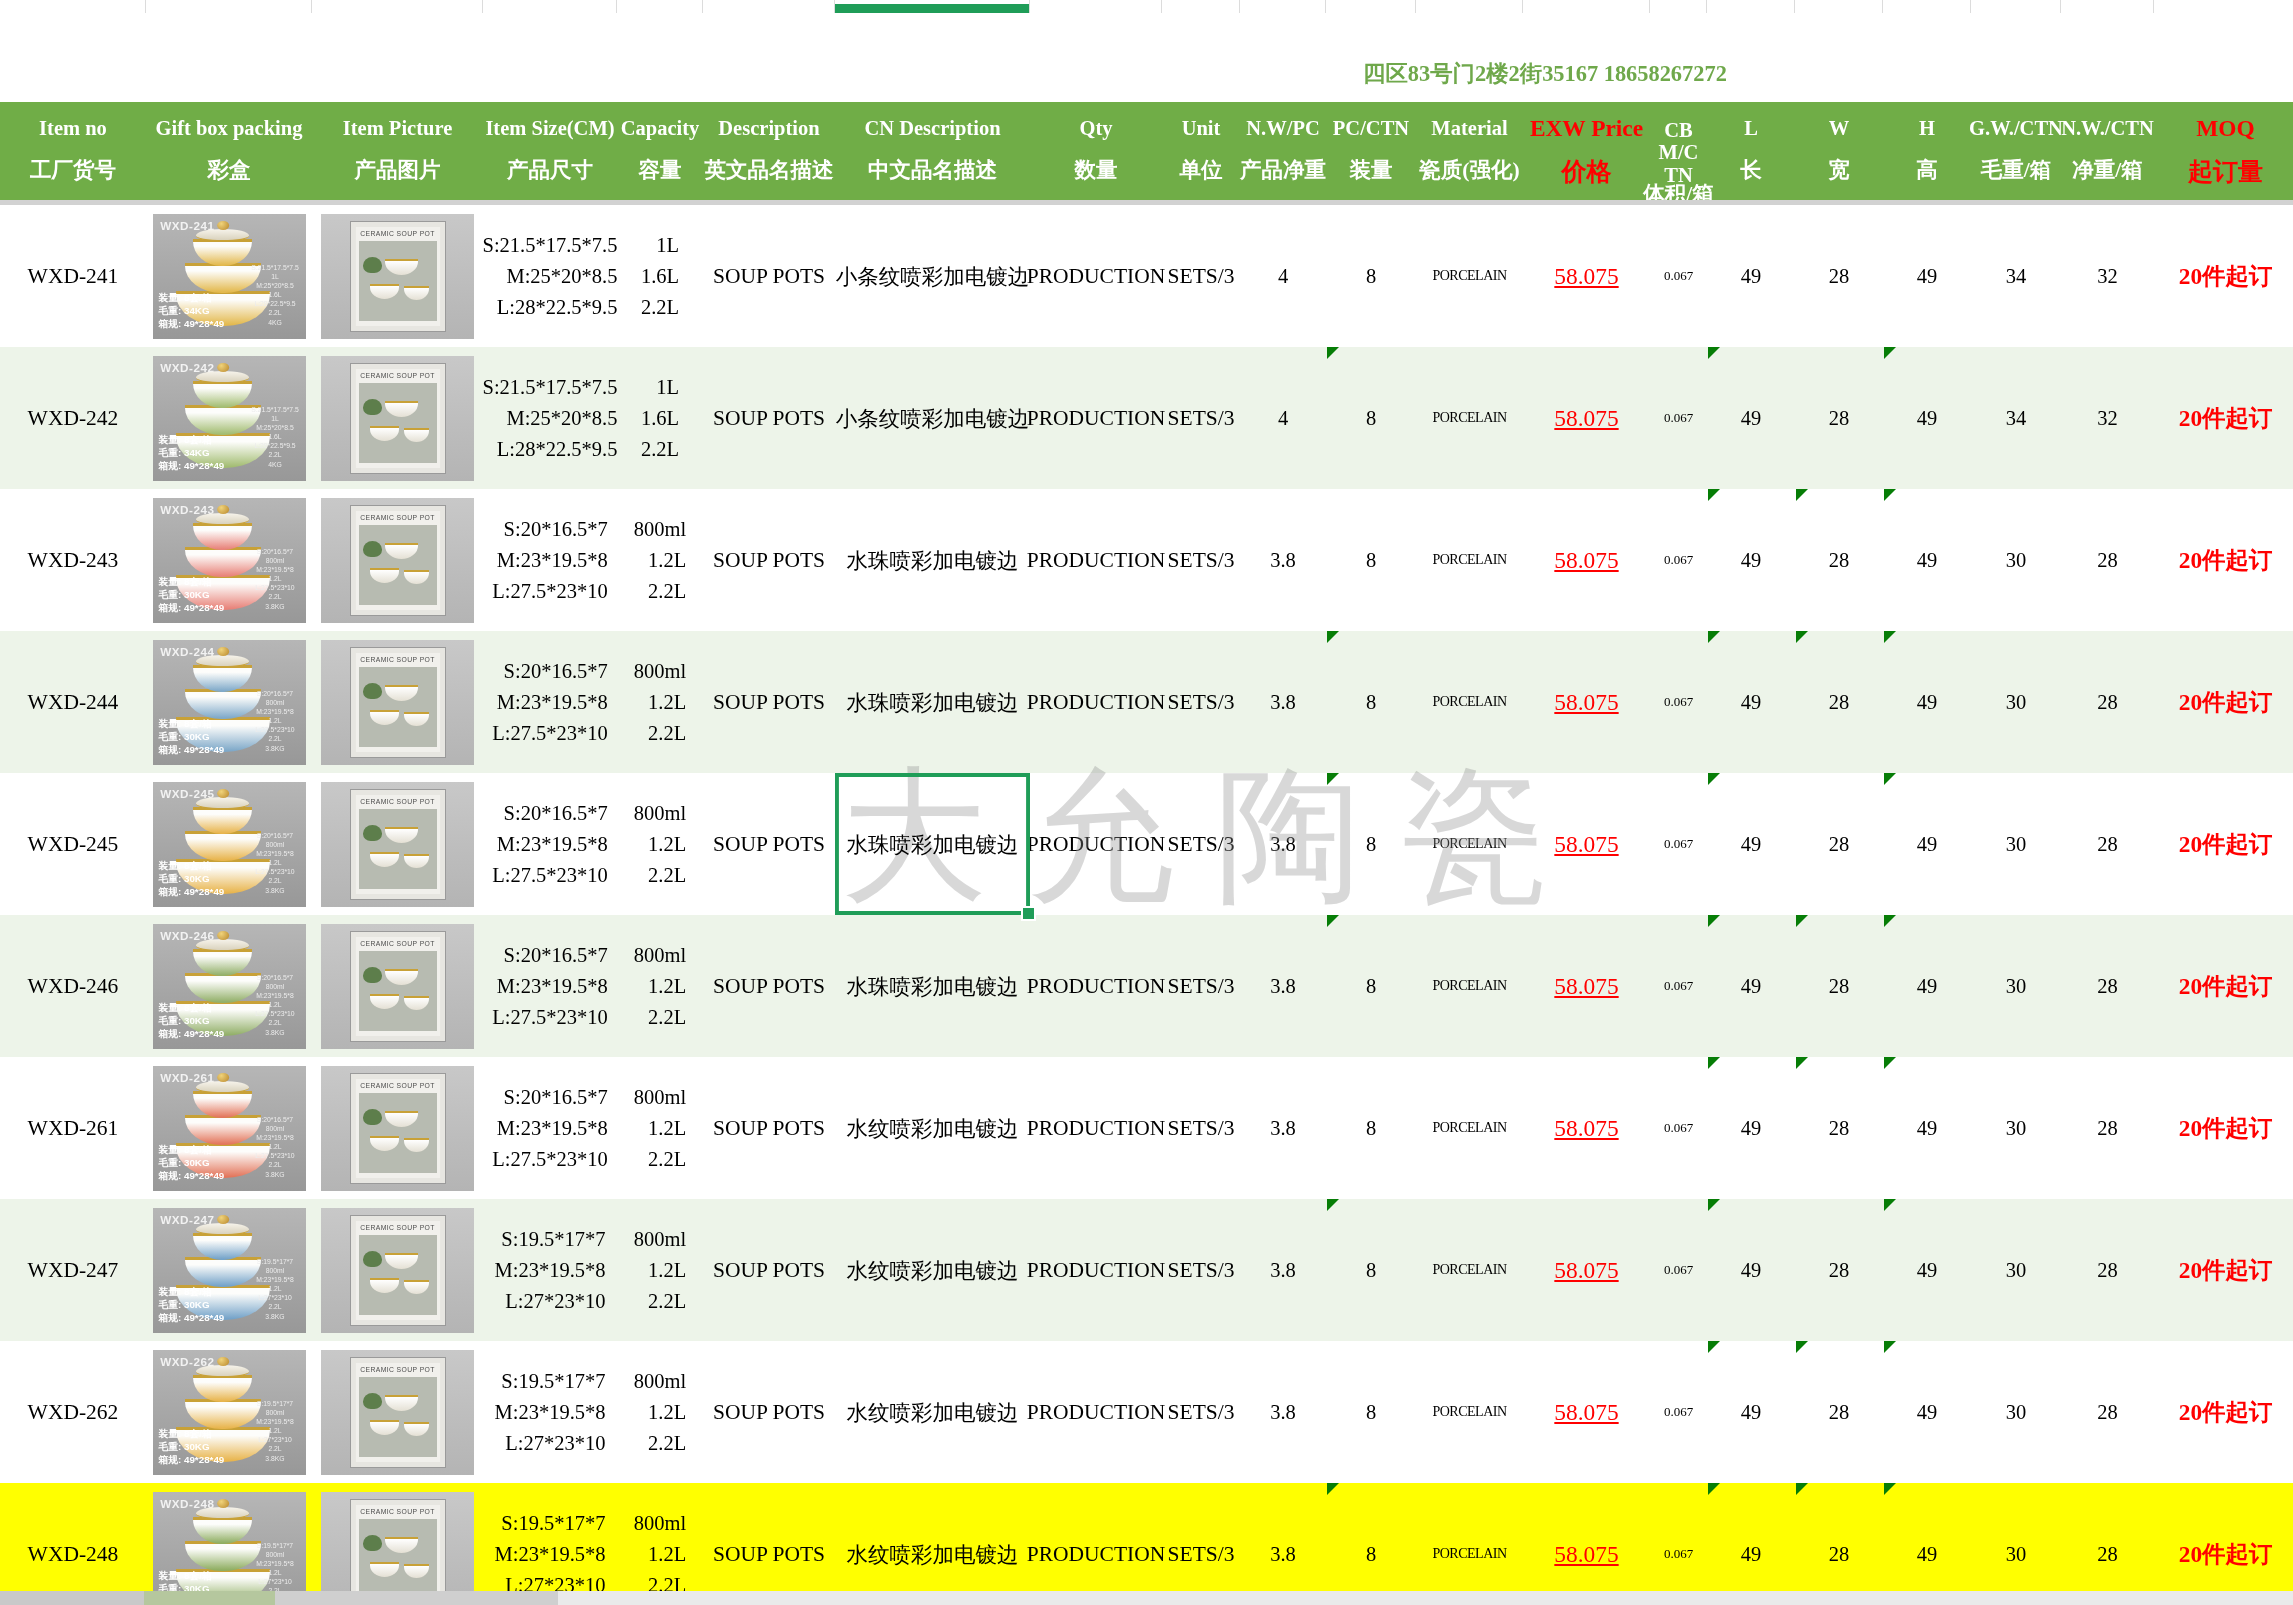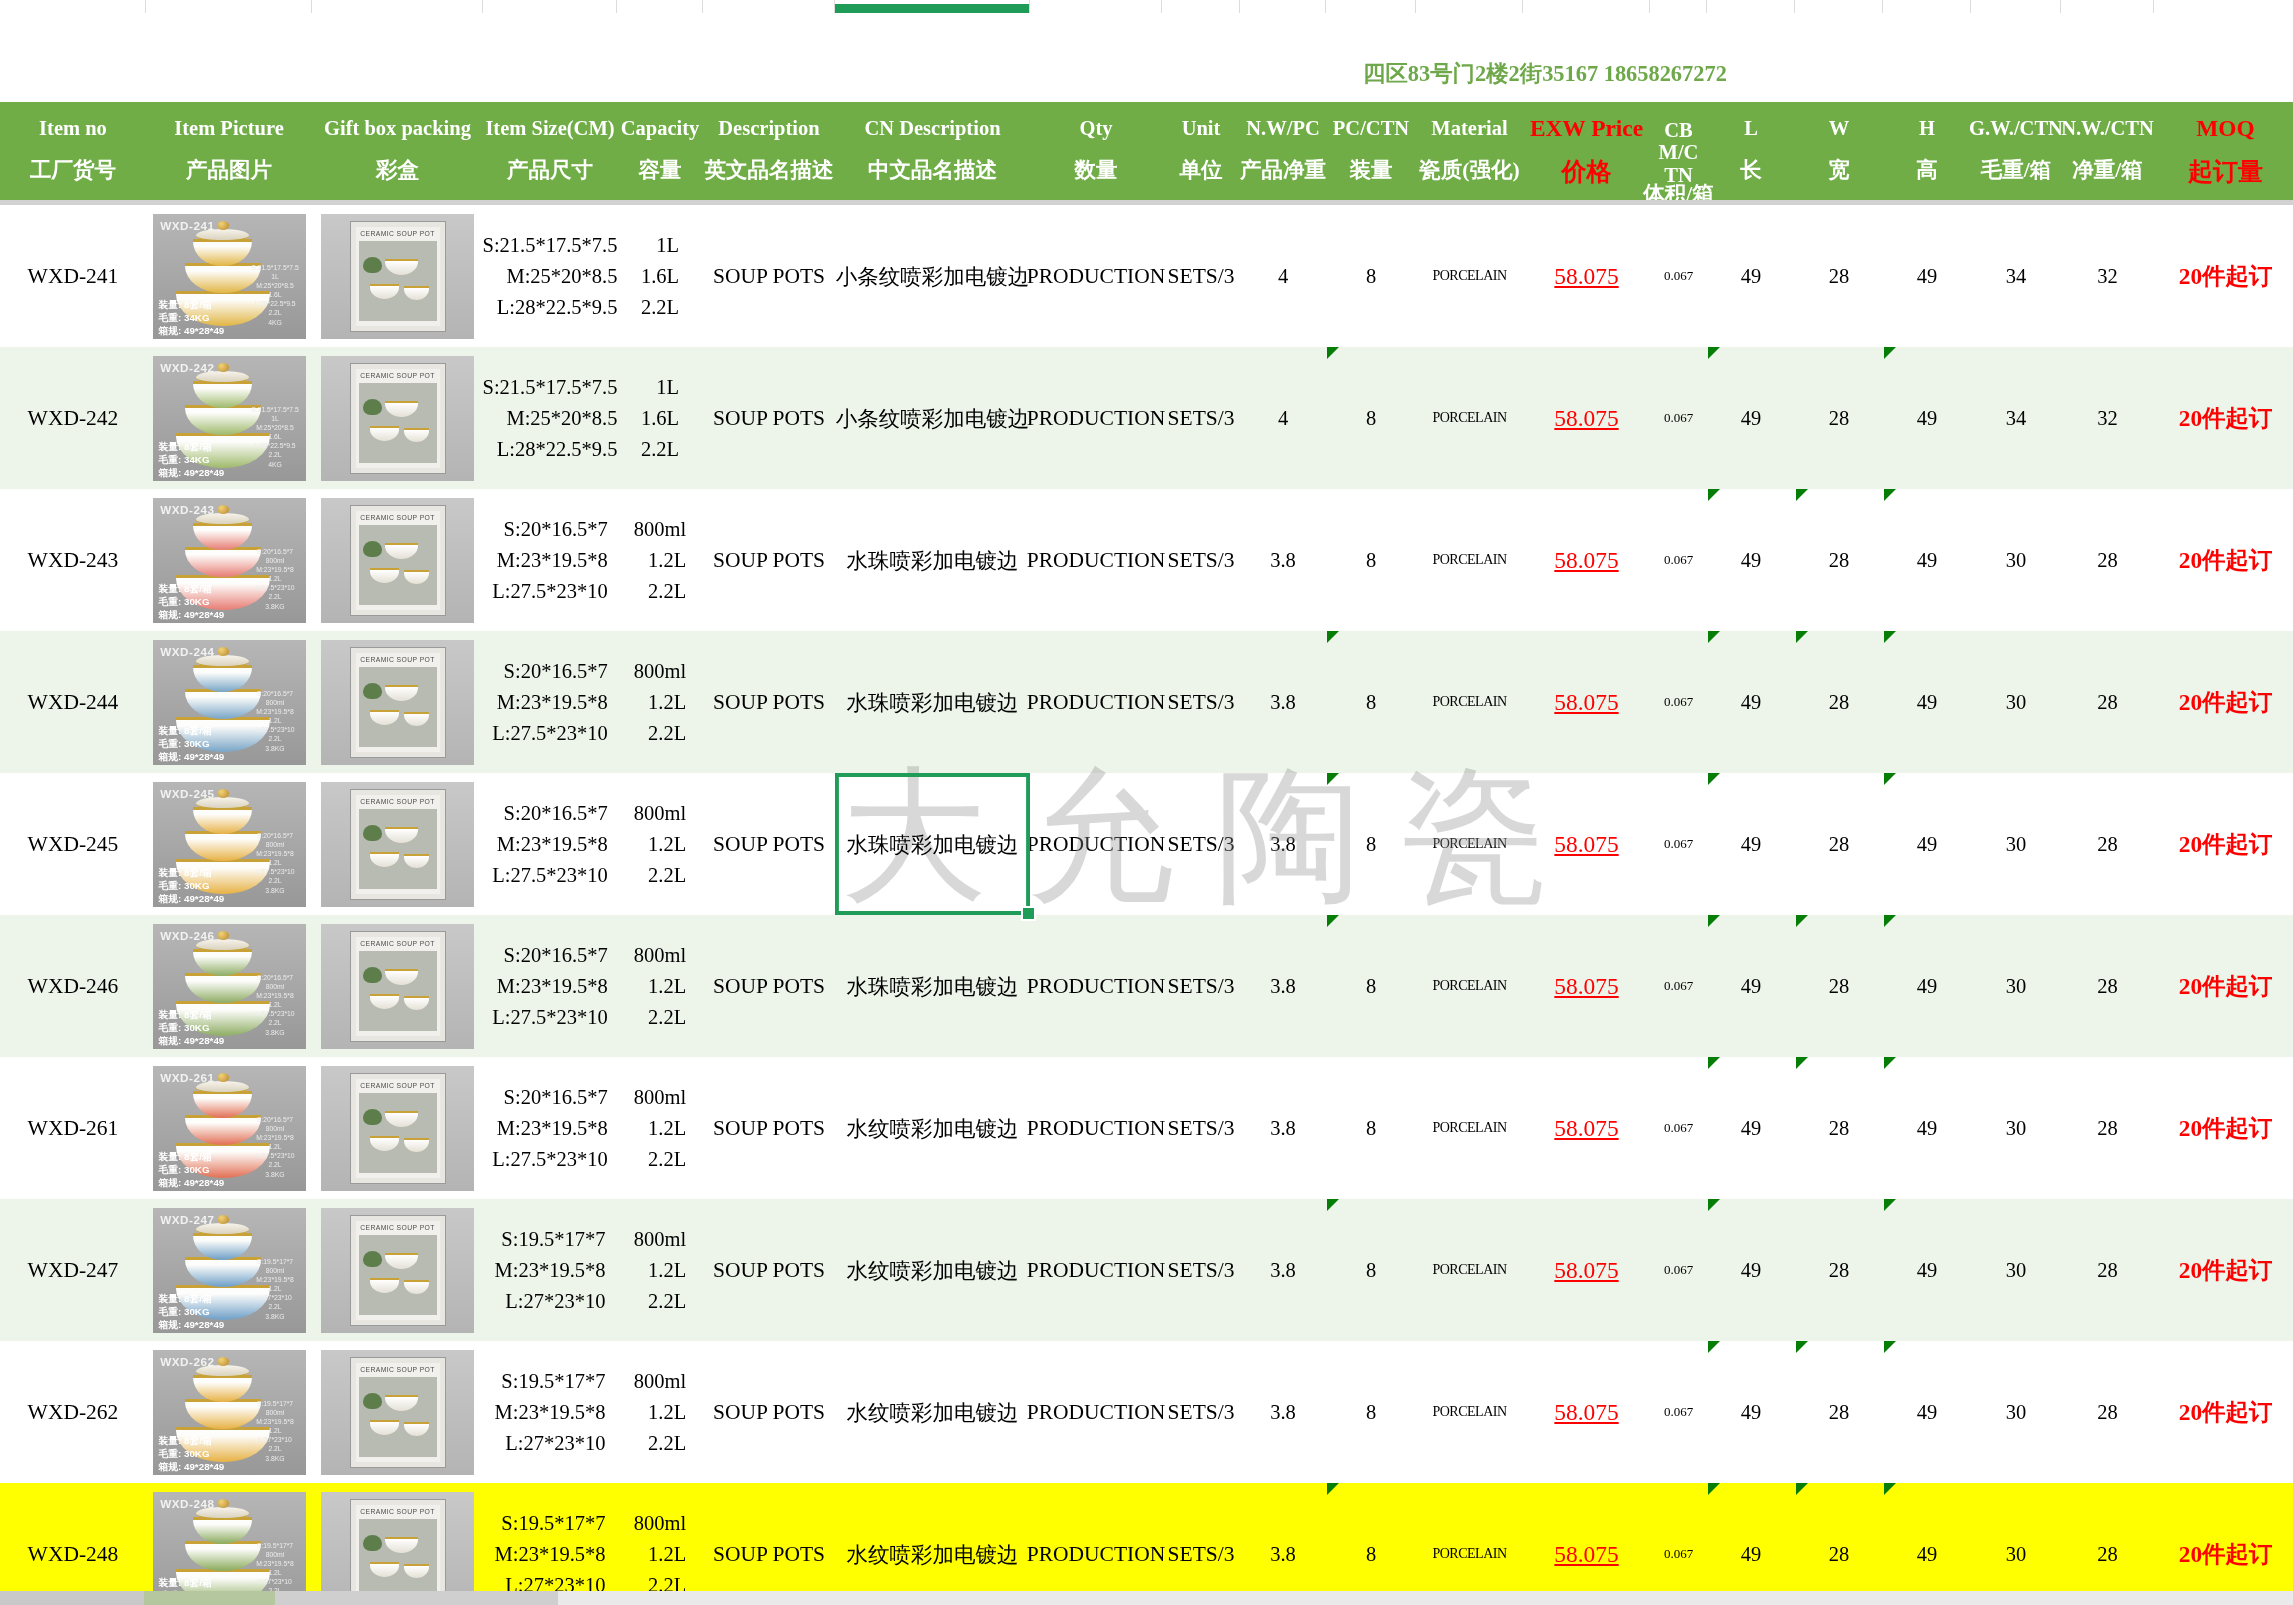--- a/index.html
+++ b/index.html
@@ -57,21 +57,21 @@
 
   .selected{box-shadow:inset 0 0 0 3.9px var(--sel);z-index:6;}
   .selected .handle{position:absolute;right:-5.9px;bottom:-5.9px;width:10.7px;height:10.7px;
         background:var(--sel);border:2px solid #fff;z-index:7;}
 
   
   .photo{width:153px;height:125px;position:relative;overflow:hidden;
          background:linear-gradient(#b6b6b6,#989898);}
   .ph-label{position:absolute;top:5.9px;left:7.8px;font-size:11.7px;font-weight:bold;color:#f2f2f2;
             font-family:"Liberation Sans","DejaVu Sans",sans-serif;letter-spacing:0.5px;}
-  .ph-lines{position:absolute;left:5.9px;bottom:1px;text-align:left;font-size:9.8px;line-height:1.3;
+  .ph-lines{position:absolute;left:5.9px;bottom:8px;text-align:left;font-size:9.8px;line-height:1.3;
             color:#fff;font-weight:bold;font-family:"Liberation Sans","DejaVu Sans",sans-serif;}
   .ph-side{position:absolute;right:2px;bottom:11.7px;width:57px;font-size:6.8px;line-height:1.35;
            color:#ececec;text-align:center;white-space:pre-line;
            font-family:"Liberation Sans","DejaVu Sans",sans-serif;}
   .pots{position:absolute;left:46%;top:15.6px;transform:translateX(-50%);
         display:flex;flex-direction:column;align-items:center;}
   .lid{width:53px;height:10.7px;background:linear-gradient(#f7f4ec,#d9d2bd);border-radius:50%;
        border-bottom:2.9px solid #c8a137;position:relative;z-index:3;}
   .knob{position:absolute;left:50%;top:-7.8px;transform:translateX(-50%);width:11.7px;height:8.8px;
         border-radius:50%;background:radial-gradient(circle at 35% 30%,#f0d37a,#b8862a);}
@@ -137,27 +137,27 @@
 
   <div class="titlebar">
     <div class="contact">四区83号门2楼2街35167  18658267272</div>
   </div>
 
   <div class="header grid20" id="header" style="grid-template-columns: 146px 166px 171px 134px 86px 132px 195px 132px 78px 86px 90px 107px 127px 57px 88px 88px 88px 90px 93px 143px;">
       <div class="hcell col-item_no">
     <div class="en">Item no</div>
     <div class="zh">工厂货号</div>
   </div>
+      <div class="hcell col-gift_box">
+    <div class="en">Gift box packing</div>
+    <div class="zh">彩盒</div>
+  </div>
       <div class="hcell col-picture">
     <div class="en">Item Picture</div>
     <div class="zh">产品图片</div>
-  </div>
-      <div class="hcell col-gift_box">
-    <div class="en">Gift box packing</div>
-    <div class="zh">彩盒</div>
   </div>
       <div class="hcell col-size">
     <div class="en">Item Size(CM)</div>
     <div class="zh">产品尺寸</div>
   </div>
       <div class="hcell col-capacity">
     <div class="en">Capacity</div>
     <div class="zh">容量</div>
   </div>
       <div class="hcell col-description">

